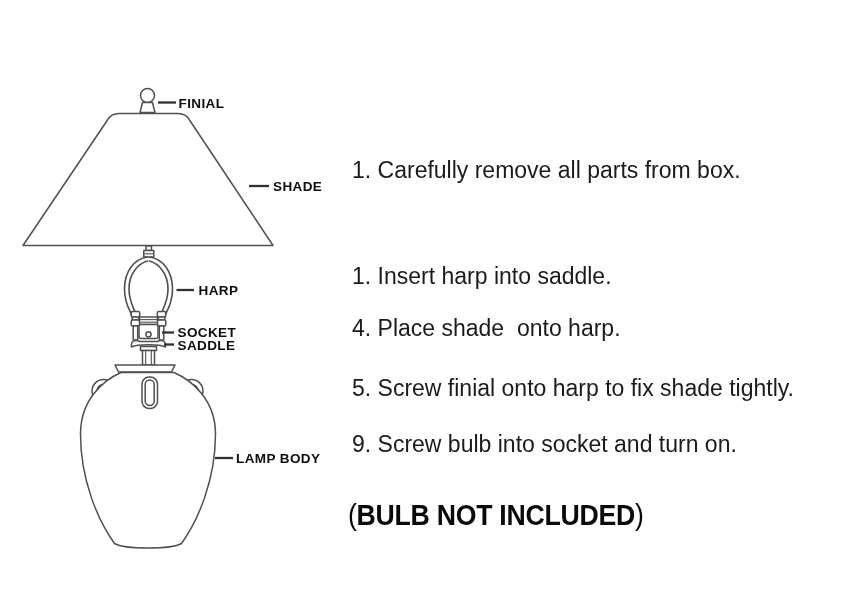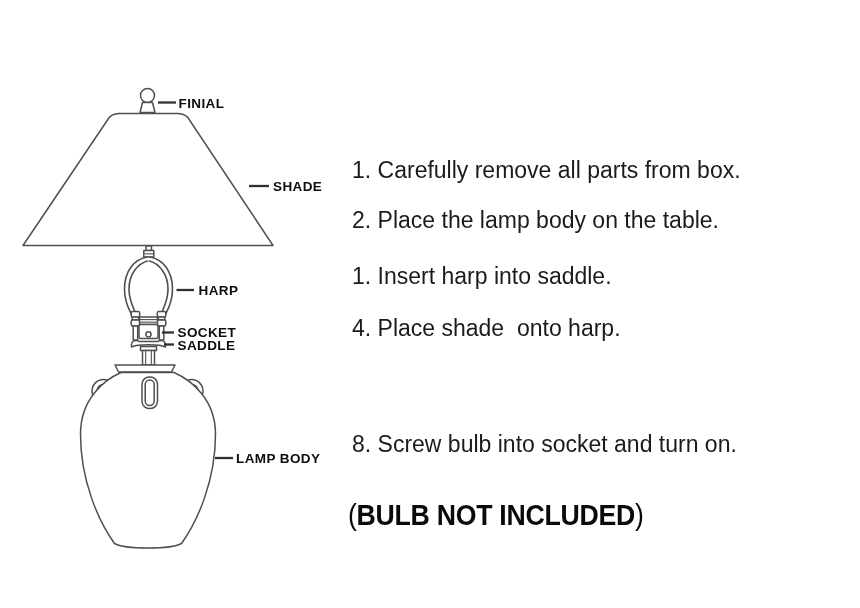--- a/index.html
+++ b/index.html
@@ -132,20 +132,20 @@
     <text class="lbl" x="178.5" y="107.5">FINIAL</text>
     <text class="lbl" x="273" y="191">SHADE</text>
     <text class="lbl" x="198.5" y="294.5">HARP</text>
     <text class="lbl" x="177.5" y="337">SOCKET</text>
     <text class="lbl" x="177.5" y="349.5">SADDLE</text>
     <text class="lbl" x="236" y="462.5">LAMP BODY</text>
   </svg>
 
 
   <div class="step" style="top:150px">1. Carefully remove all parts from box.</div>
-  <div class="step" style="top:206px">2. Place the lamp body on the table.</div>
   <div class="step" style="top:262px">1. Insert harp into saddle.</div>
   <div class="step" style="top:314px">4. Place shade  onto harp.</div>
-  <div class="step" style="top:430px">8. Screw bulb into socket and turn on.</div>
+  <div class="step" style="top:374px">5. Screw finial onto harp to fix shade tightly.</div>
+  <div class="step" style="top:430px">9. Screw bulb into socket and turn on.</div>
 
   <div class="note"><span class="paren">(</span><span>BULB NOT INCLUDED</span><span class="paren">)</span></div>
 
 </div>
 
 </body></html>

